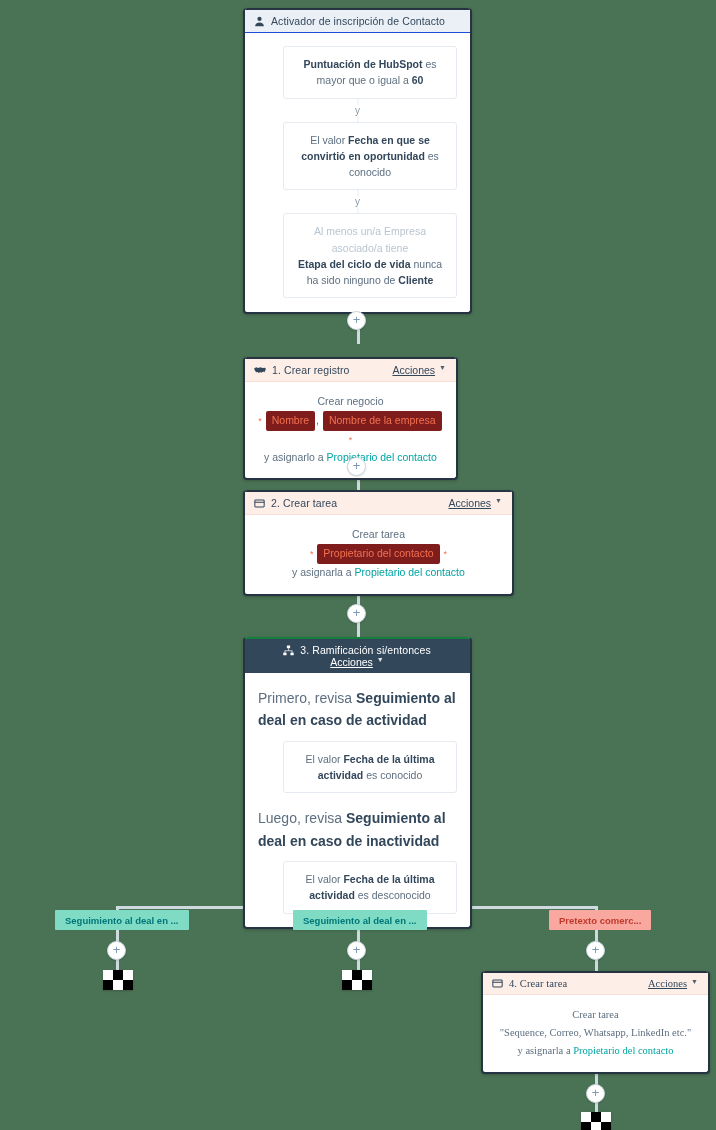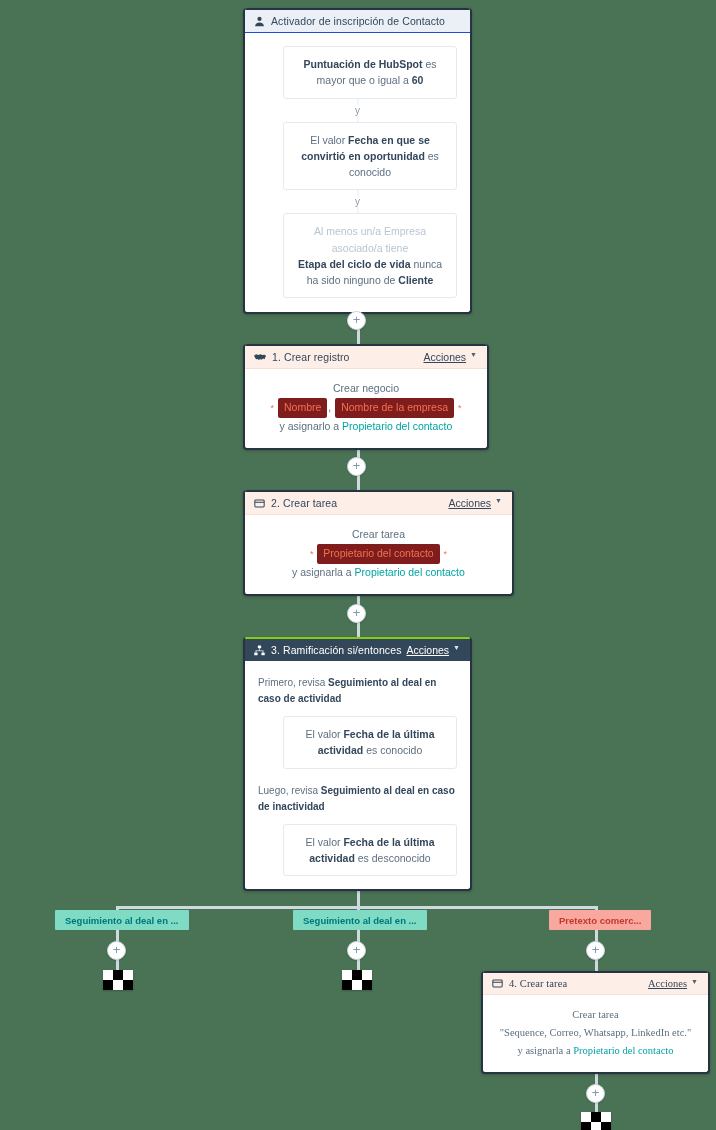--- a/index.html
+++ b/index.html
@@ -92,21 +92,21 @@
   .act-line { display:block; }
   .token {
     background:#7f1d1d; color:#f2714f; border-radius:2px;
     padding:1px 6px; margin:0 1px; display:inline-block;
   }
   .star { color:#f2714f; font-size:9px; }
   .teal { color:#00a4a4; }
   .muted { color:#5d6f80; }
 
   
-  .branch-q { font-size:10px; color:#5d6f80; line-height:1.6; margin-bottom:9px; }
+  .branch-q { font-size:14px; color:#5d6f80; line-height:1.6; margin-bottom:9px; }
   .branch-q b { color:#33475b; font-weight:700; }
   .branch-gap { height:14px; }
 
   
   .pill {
     position:absolute; height:20px; display:flex; align-items:center;
     justify-content:center; padding:0 10px;
     font-size:9.5px; font-weight:700; white-space:nowrap;
     border-radius:1px; z-index:4;
   }
@@ -181,21 +181,21 @@
         <span class="dim">Al menos un/a Empresa asociado/a tiene</span><br>
         <b>Etapa del ciclo de vida</b><span> nunca ha sido ninguno de </span><b>Cliente</b>
       </div>
     </div>
   </div>
 
   <div class="plus" style="left:347px; top:311px;">
     <span>+</span>
   </div>
 
-  <div class="card framed" style="left:243px; top:344px; width:246px;">
+  <div class="card framed" style="left:243px; top:357px; width:215px;">
     <div class="card-head head-peach" style="border-top:2px solid #253342;">
       <div class="left">
         <span>
           <svg class="ic" width="12" height="11" viewBox="0 0 18 14" fill="#33475b">
             <path d="M0 4.2l3.1-2.1 3.3 1.1 3.1-1.1 3.2 1.1L16 2.8l2 1.6-2.3 5.1-2.2-1-2.2 2-2-1.1-2 1.3-2.1-1.6-2.2.7z"></path>
           </svg>
         </span>
         <span class="head-title">1. Crear registro</span>
       </div>
       <div class="acciones">
@@ -248,21 +248,21 @@
         <span class="act-line"><span class="muted">y asignarla a </span><span class="teal">Propietario del contacto</span></span>
       </div>
     </div>
   </div>
 
   <div class="plus" style="left:347px; top:604px;">
     <span>+</span>
   </div>
 
   <div class="card framed" style="left:243px; top:637px; width:229px;">
-    <div class="card-head head-navy" style="border-top:2px solid #84cc16;">
+    <div class="card-head head-navy" style="border-top:2px solid #15803d;flex-direction:column;">
       <div class="left">
         <span>
           <svg class="ic" width="11" height="11" viewBox="0 0 16 16" fill="#ffffff">
             <rect x="5.6" y="0.6" width="4.8" height="4.2" rx="0.8"></rect>
             <rect x="0.4" y="10.8" width="4.8" height="4.2" rx="0.8"></rect>
             <rect x="10.8" y="10.8" width="4.8" height="4.2" rx="0.8"></rect>
             <rect x="7.5" y="4.8" width="1" height="3.2"></rect>
             <rect x="2.8" y="8" width="10.4" height="1"></rect>
             <rect x="2.3" y="8" width="1" height="2.8"></rect>
             <rect x="12.7" y="8" width="1" height="2.8"></rect>

